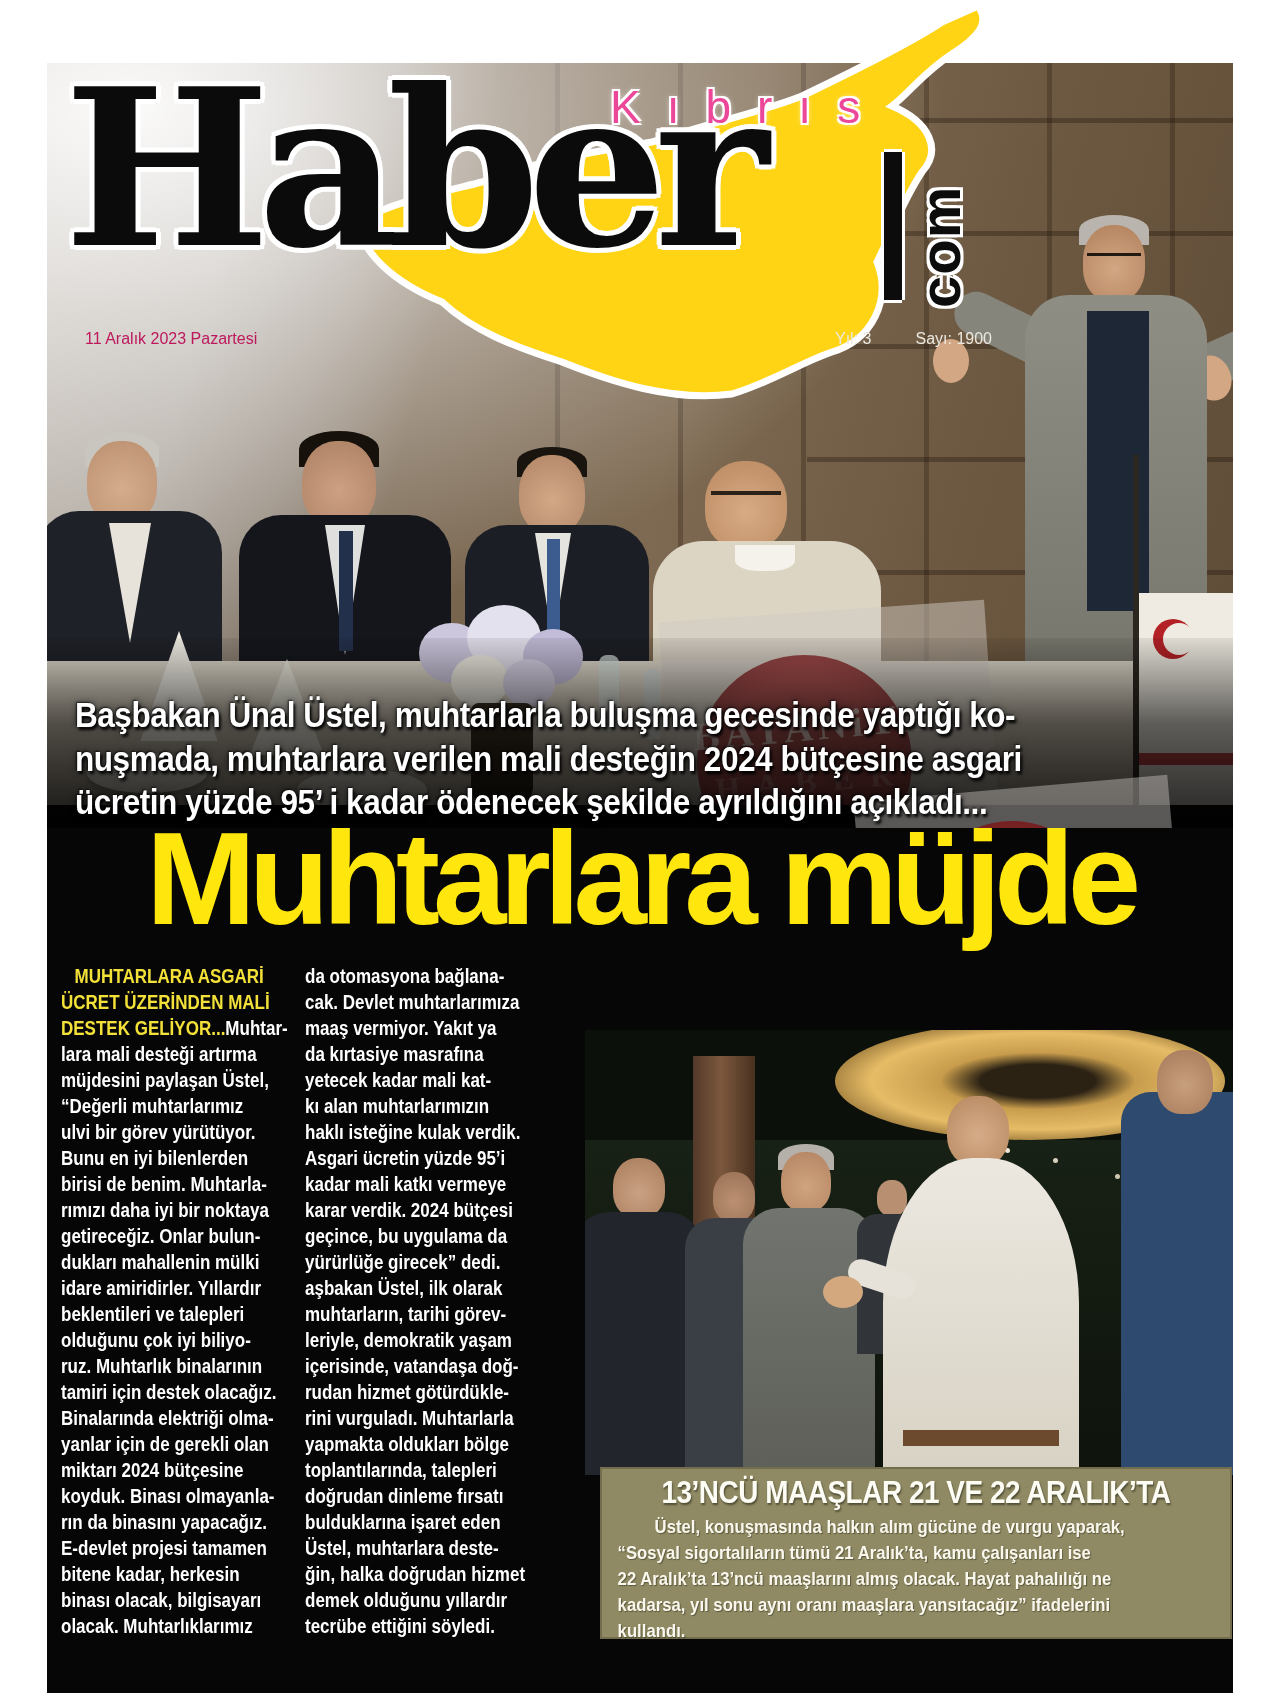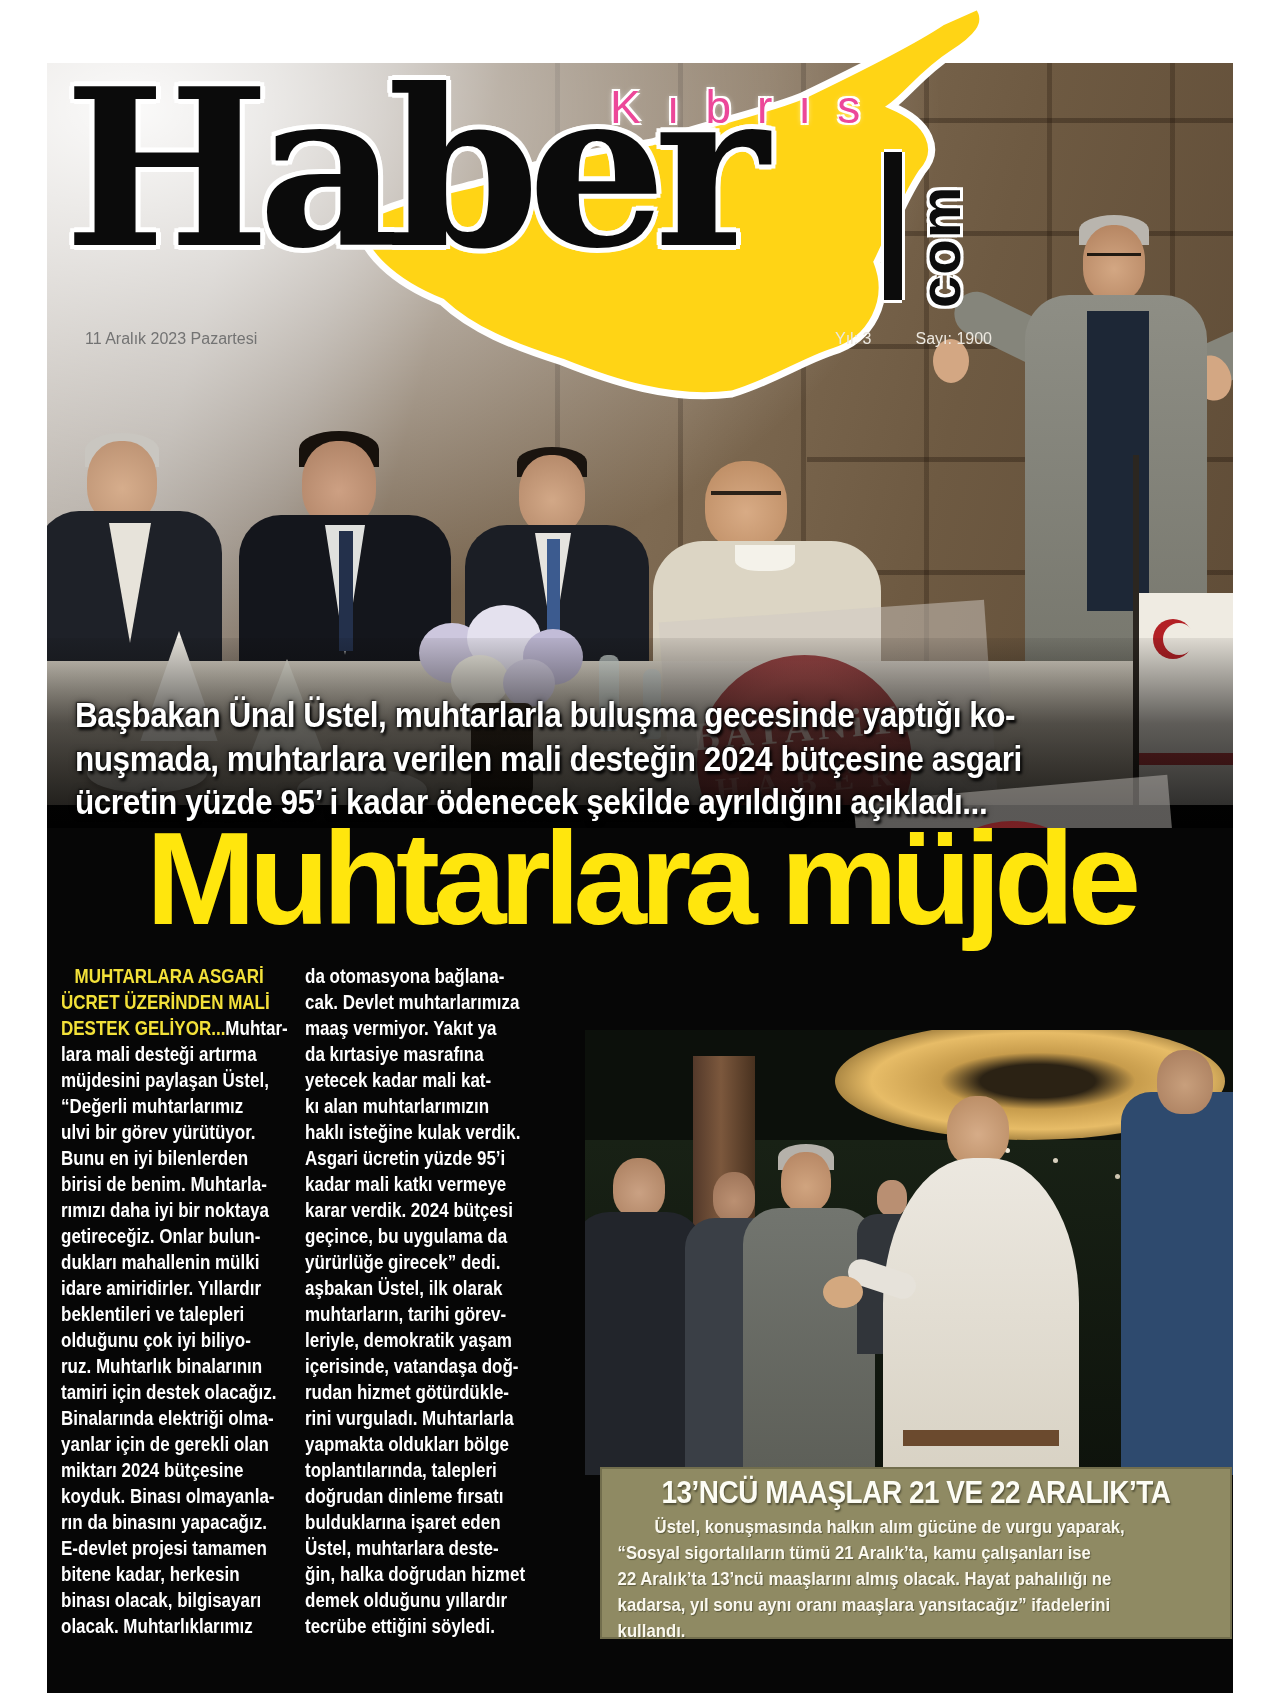--- a/index.html
+++ b/index.html
@@ -90,21 +90,21 @@
   .kibris{left:598px;top:80px;z-index:3;font-size:46px;letter-spacing:26px;color:#ec4899;font-weight:500;
     text-shadow:-2px -2px 0 #fff,2px -2px 0 #fff,-2px 2px 0 #fff,2px 2px 0 #fff,0 0 6px #fff;margin-left:12px;}
   .haber{left:64px;top:48px;z-index:4;font-family:"DejaVu Serif",serif;font-weight:bold;
     font-size:218px;line-height:240px;letter-spacing:-12px;color:#0b0b0b;
     text-shadow:-4px -4px 0 #fff,4px -4px 0 #fff,-4px 4px 0 #fff,4px 4px 0 #fff,-5px 0 0 #fff,5px 0 0 #fff,0 -5px 0 #fff,0 5px 0 #fff;}
   .combar{left:884px;top:152px;width:18px;height:148px;background:#0c0c0c;z-index:4;
     box-shadow:-3px 0 0 #fff,3px 0 0 #fff,0 -3px 0 #fff,0 3px 0 #fff;}
   .comtext{left:906px;top:148px;height:160px;z-index:4;writing-mode:vertical-rl;transform:rotate(180deg);
     font-size:58px;font-weight:bold;color:#0c0c0c;letter-spacing:1px;
     text-shadow:-3px -3px 0 #fff,3px -3px 0 #fff,-3px 3px 0 #fff,3px 3px 0 #fff;}
-  .dateline{left:85px;top:330px;z-index:5;font-size:16px;color:#737373;}
+  .dateline{left:85px;top:330px;z-index:5;font-size:16px;color:#be185d;}
   .issueline{left:835px;top:330px;z-index:5;font-size:16px;color:#ece8e0;display:flex;gap:44px;}
 
   
   .black{left:47px;top:805px;width:1186px;height:976px;background:#060606;}
   .headline{left:0;top:0;width:1186px;text-align:center;color:var(--headline_yellow,#ffe60d);
     font-weight:bold;font-size:132px;line-height:148px;letter-spacing:-7px;z-index:3;}
   .col{color:#ffffff;font-weight:bold;font-size:20px;line-height:26px;letter-spacing:0;
     transform:scaleX(.85);transform-origin:left top;z-index:3;}
   .col1{left:14px;top:158px;width:300px;}
   .col2{left:258px;top:158px;width:300px;}

